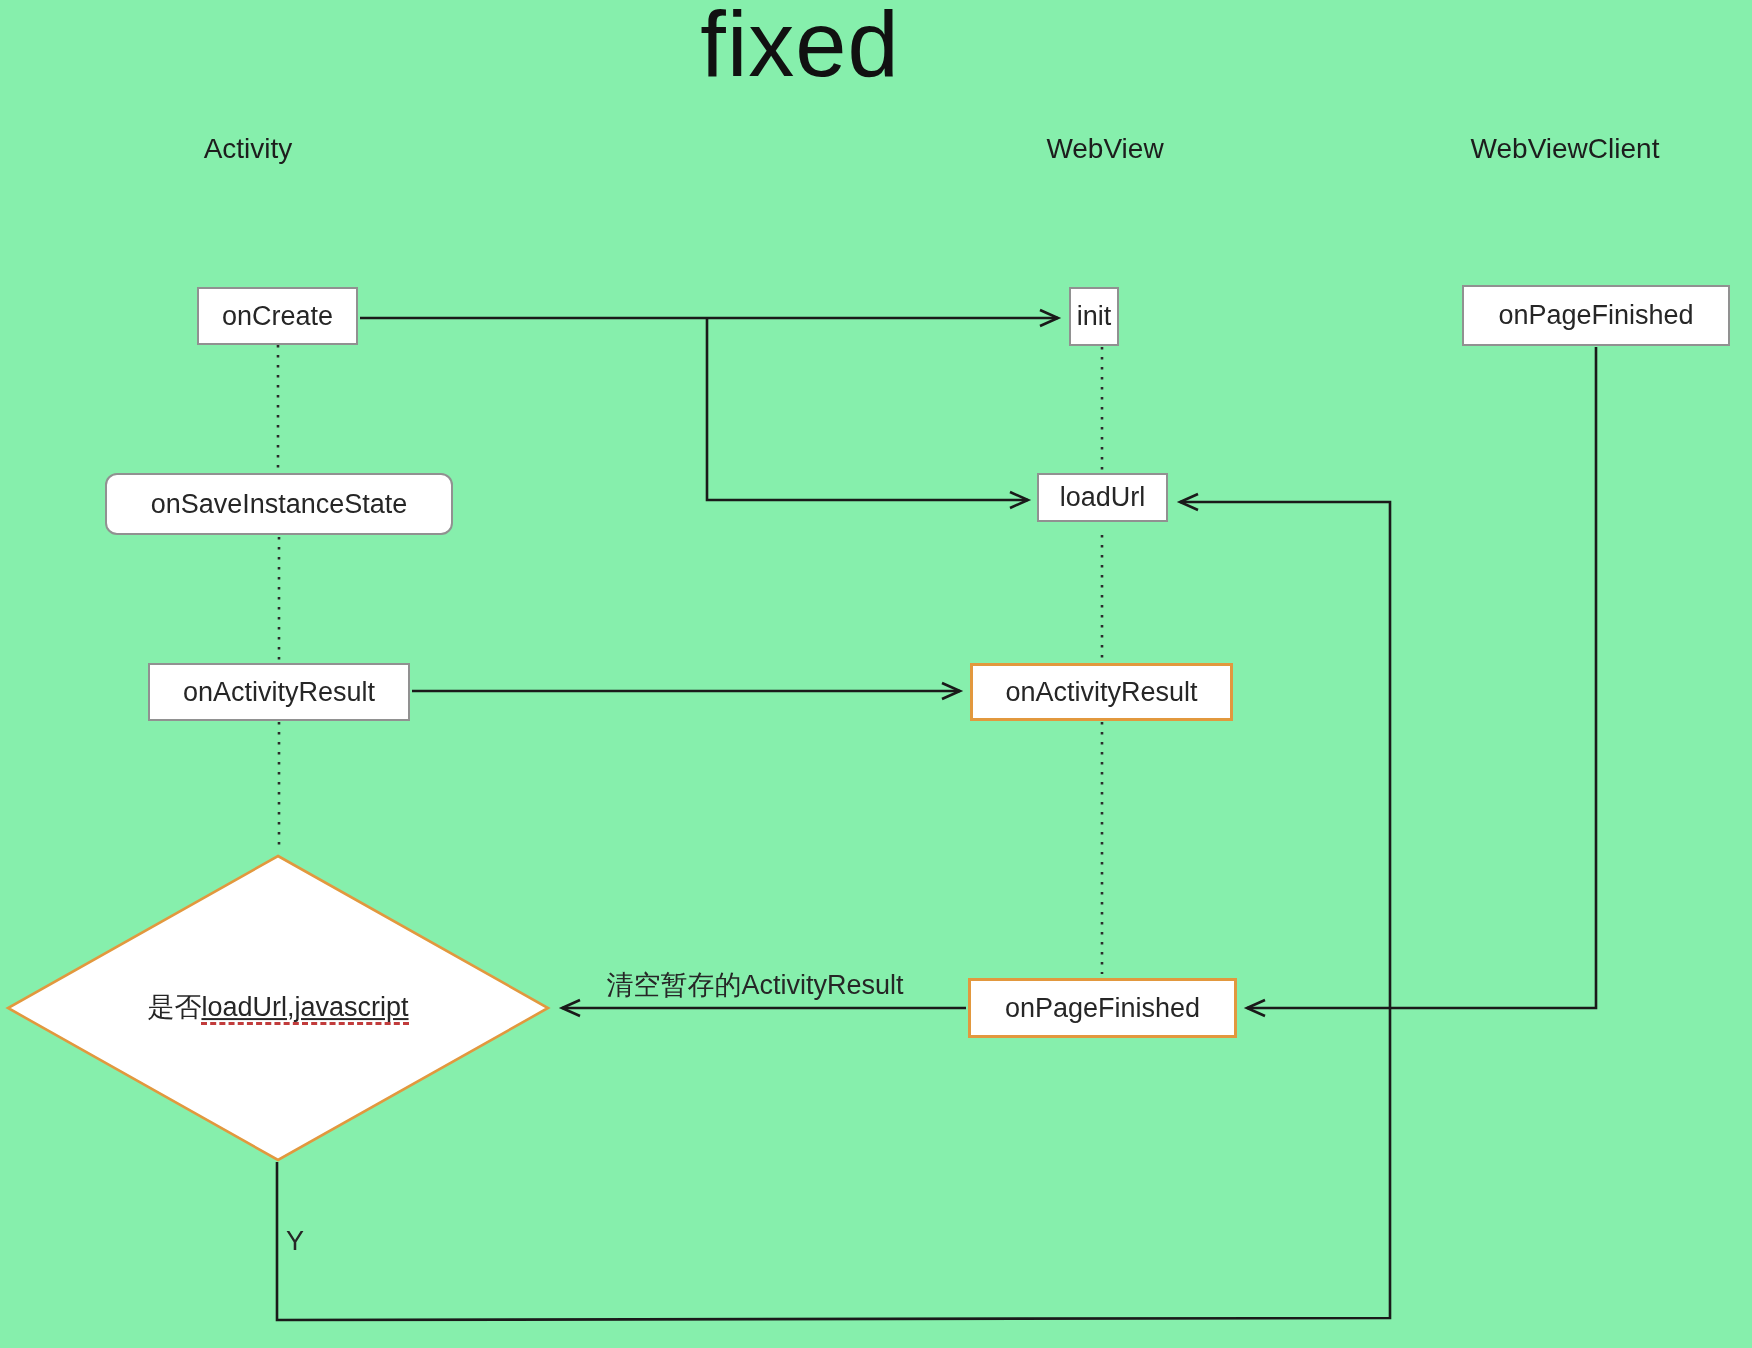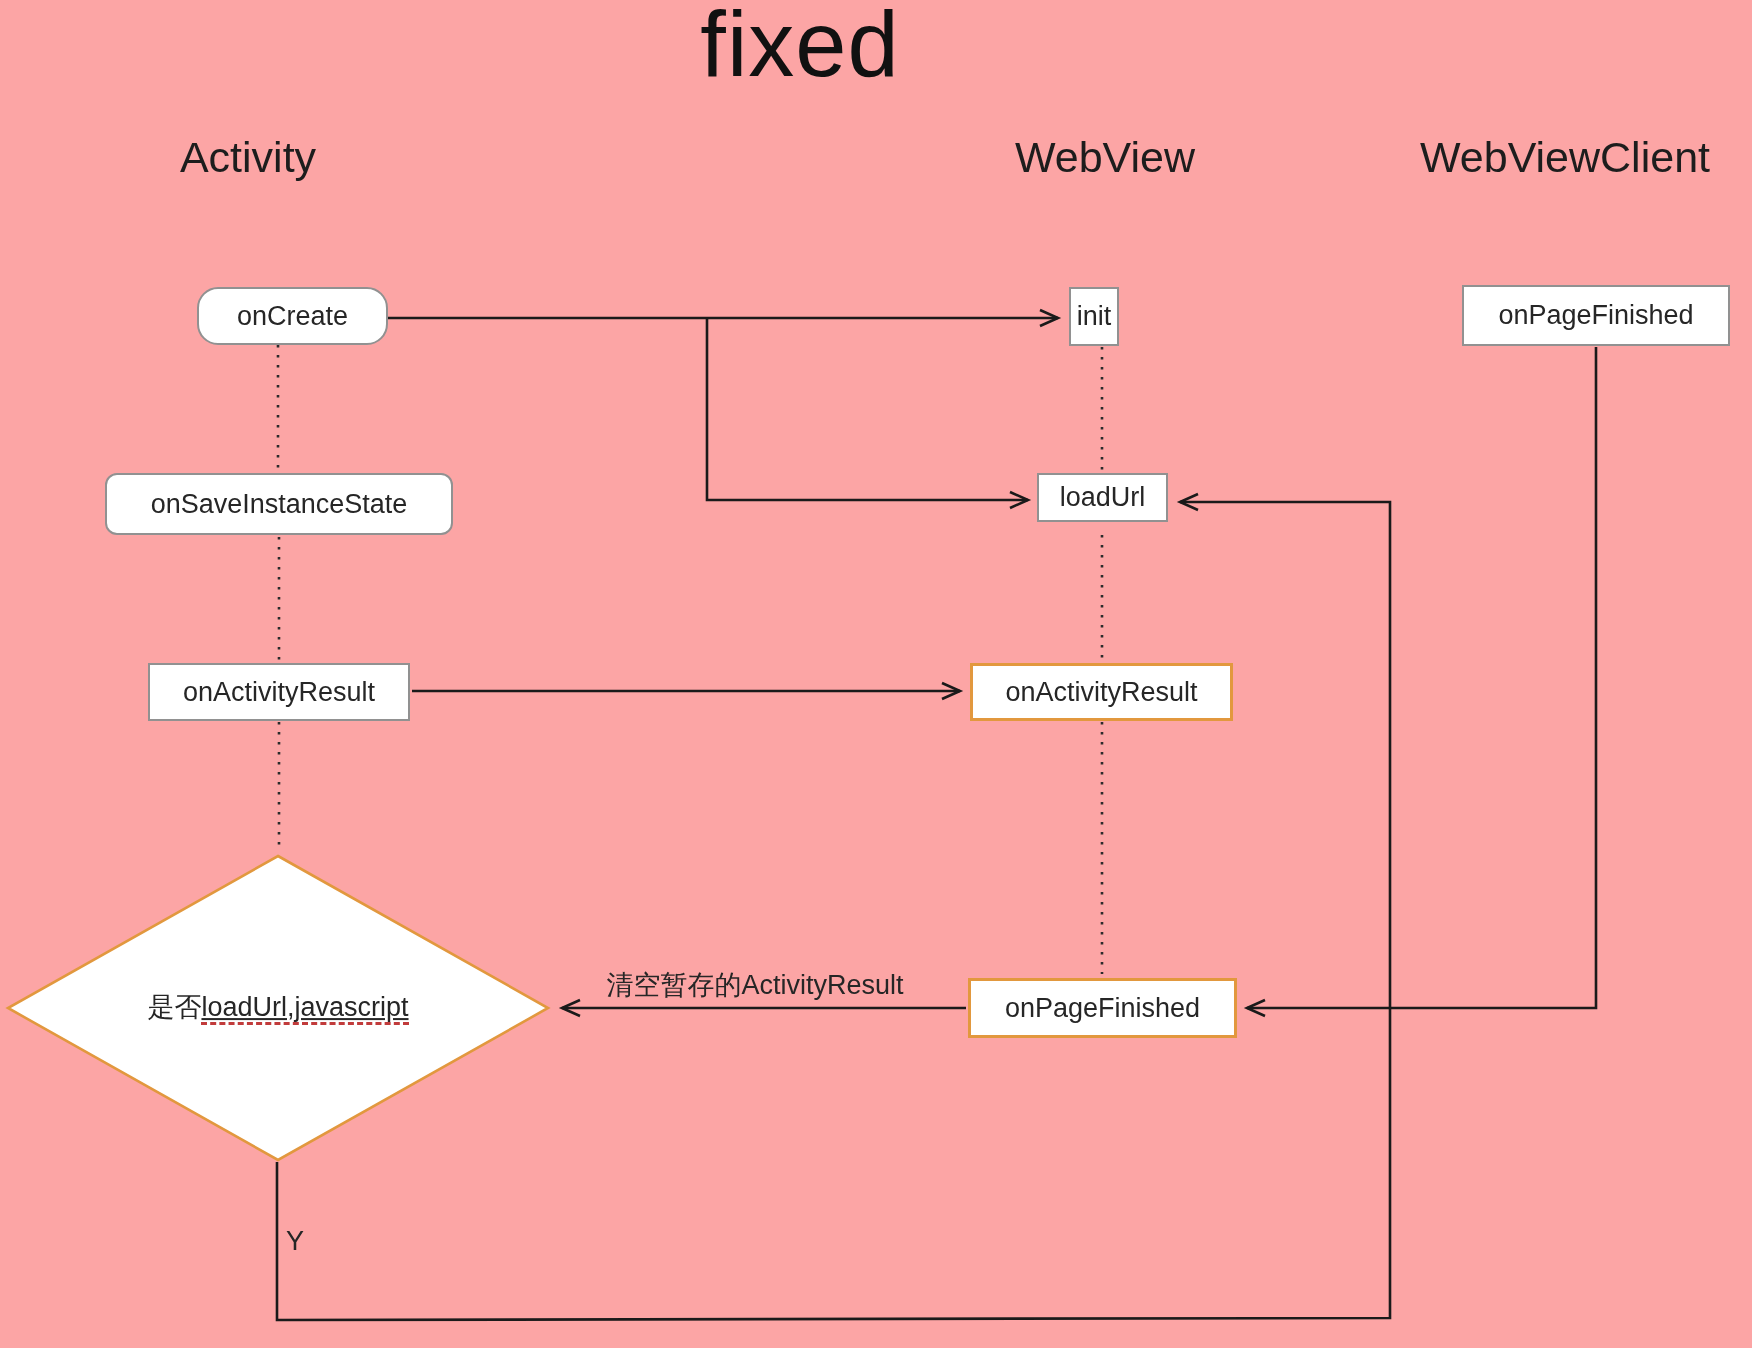--- a/index.html
+++ b/index.html
@@ -6,21 +6,21 @@
     margin: 0;
     padding: 0;
     background: #ffffff;
     font-family: "Liberation Sans", "DejaVu Sans", sans-serif;
     color: #2b2b2b;
   }
   .canvas {
     position: relative;
     width: 1752px;
     height: 1348px;
-    background: #fca5a5;
+    background: #86efac;
     overflow: hidden;
   }
   svg.wires {
     position: absolute;
     left: 0; top: 0;
     width: 1752px; height: 1348px;
   }
   .title {
     position: absolute;
     left: 800px; top: -8px;
@@ -28,21 +28,21 @@
     font-size: 92px;
     font-weight: 300;
     letter-spacing: 1px;
     color: #111;
     white-space: nowrap;
   }
   .col-header {
     position: absolute;
     top: 133px;
     transform: translateX(-50%);
-    font-size: 43px;
+    font-size: 28px;
     font-weight: 400;
     color: #1d1d1d;
     white-space: nowrap;
   }
   .node {
     position: absolute;
     box-sizing: border-box;
     background: #ffffff;
     border: 2px solid #919191;
     display: flex;
@@ -111,21 +111,21 @@
     </g>
 
     <polygon points="278,856 548,1008 278,1160 8,1008" fill="#ffffff" stroke="#e2983e" stroke-width="2.6"></polygon>
   </svg>
 
   <div class="title">fixed</div>
   <div class="col-header" style="left:248px;">Activity</div>
   <div class="col-header" style="left:1105px;text-align:center;">WebView</div>
   <div class="col-header" style="left:1565px;">WebViewClient</div>
 
-  <div class="node" style="left:197px; top:287px; width:191px; height:58px;border-radius:21px;">onCreate</div>
+  <div class="node" style="left:197px; top:287px; width:161px; height:58px;">onCreate</div>
   <div class="node" style="left:105px; top:473px; width:348px; height:62px;border-radius:12px;">onSaveInstanceState</div>
   <div class="node" style="left:148px; top:663px; width:262px; height:58px;">onActivityResult</div>
 
   <div class="node" style="left:1069px; top:287px; width:50px; height:59px;">init</div>
   <div class="node" style="left:1037px; top:473px; width:131px; height:49px;">loadUrl</div>
   <div class="node orange" style="left:970px; top:663px; width:263px; height:58px;">onActivityResult</div>
   <div class="node orange" style="left:968px; top:978px; width:269px; height:60px;">onPageFinished</div>
 
   <div class="node" style="left:1462px; top:285px; width:268px; height:61px;">onPageFinished</div>
 

